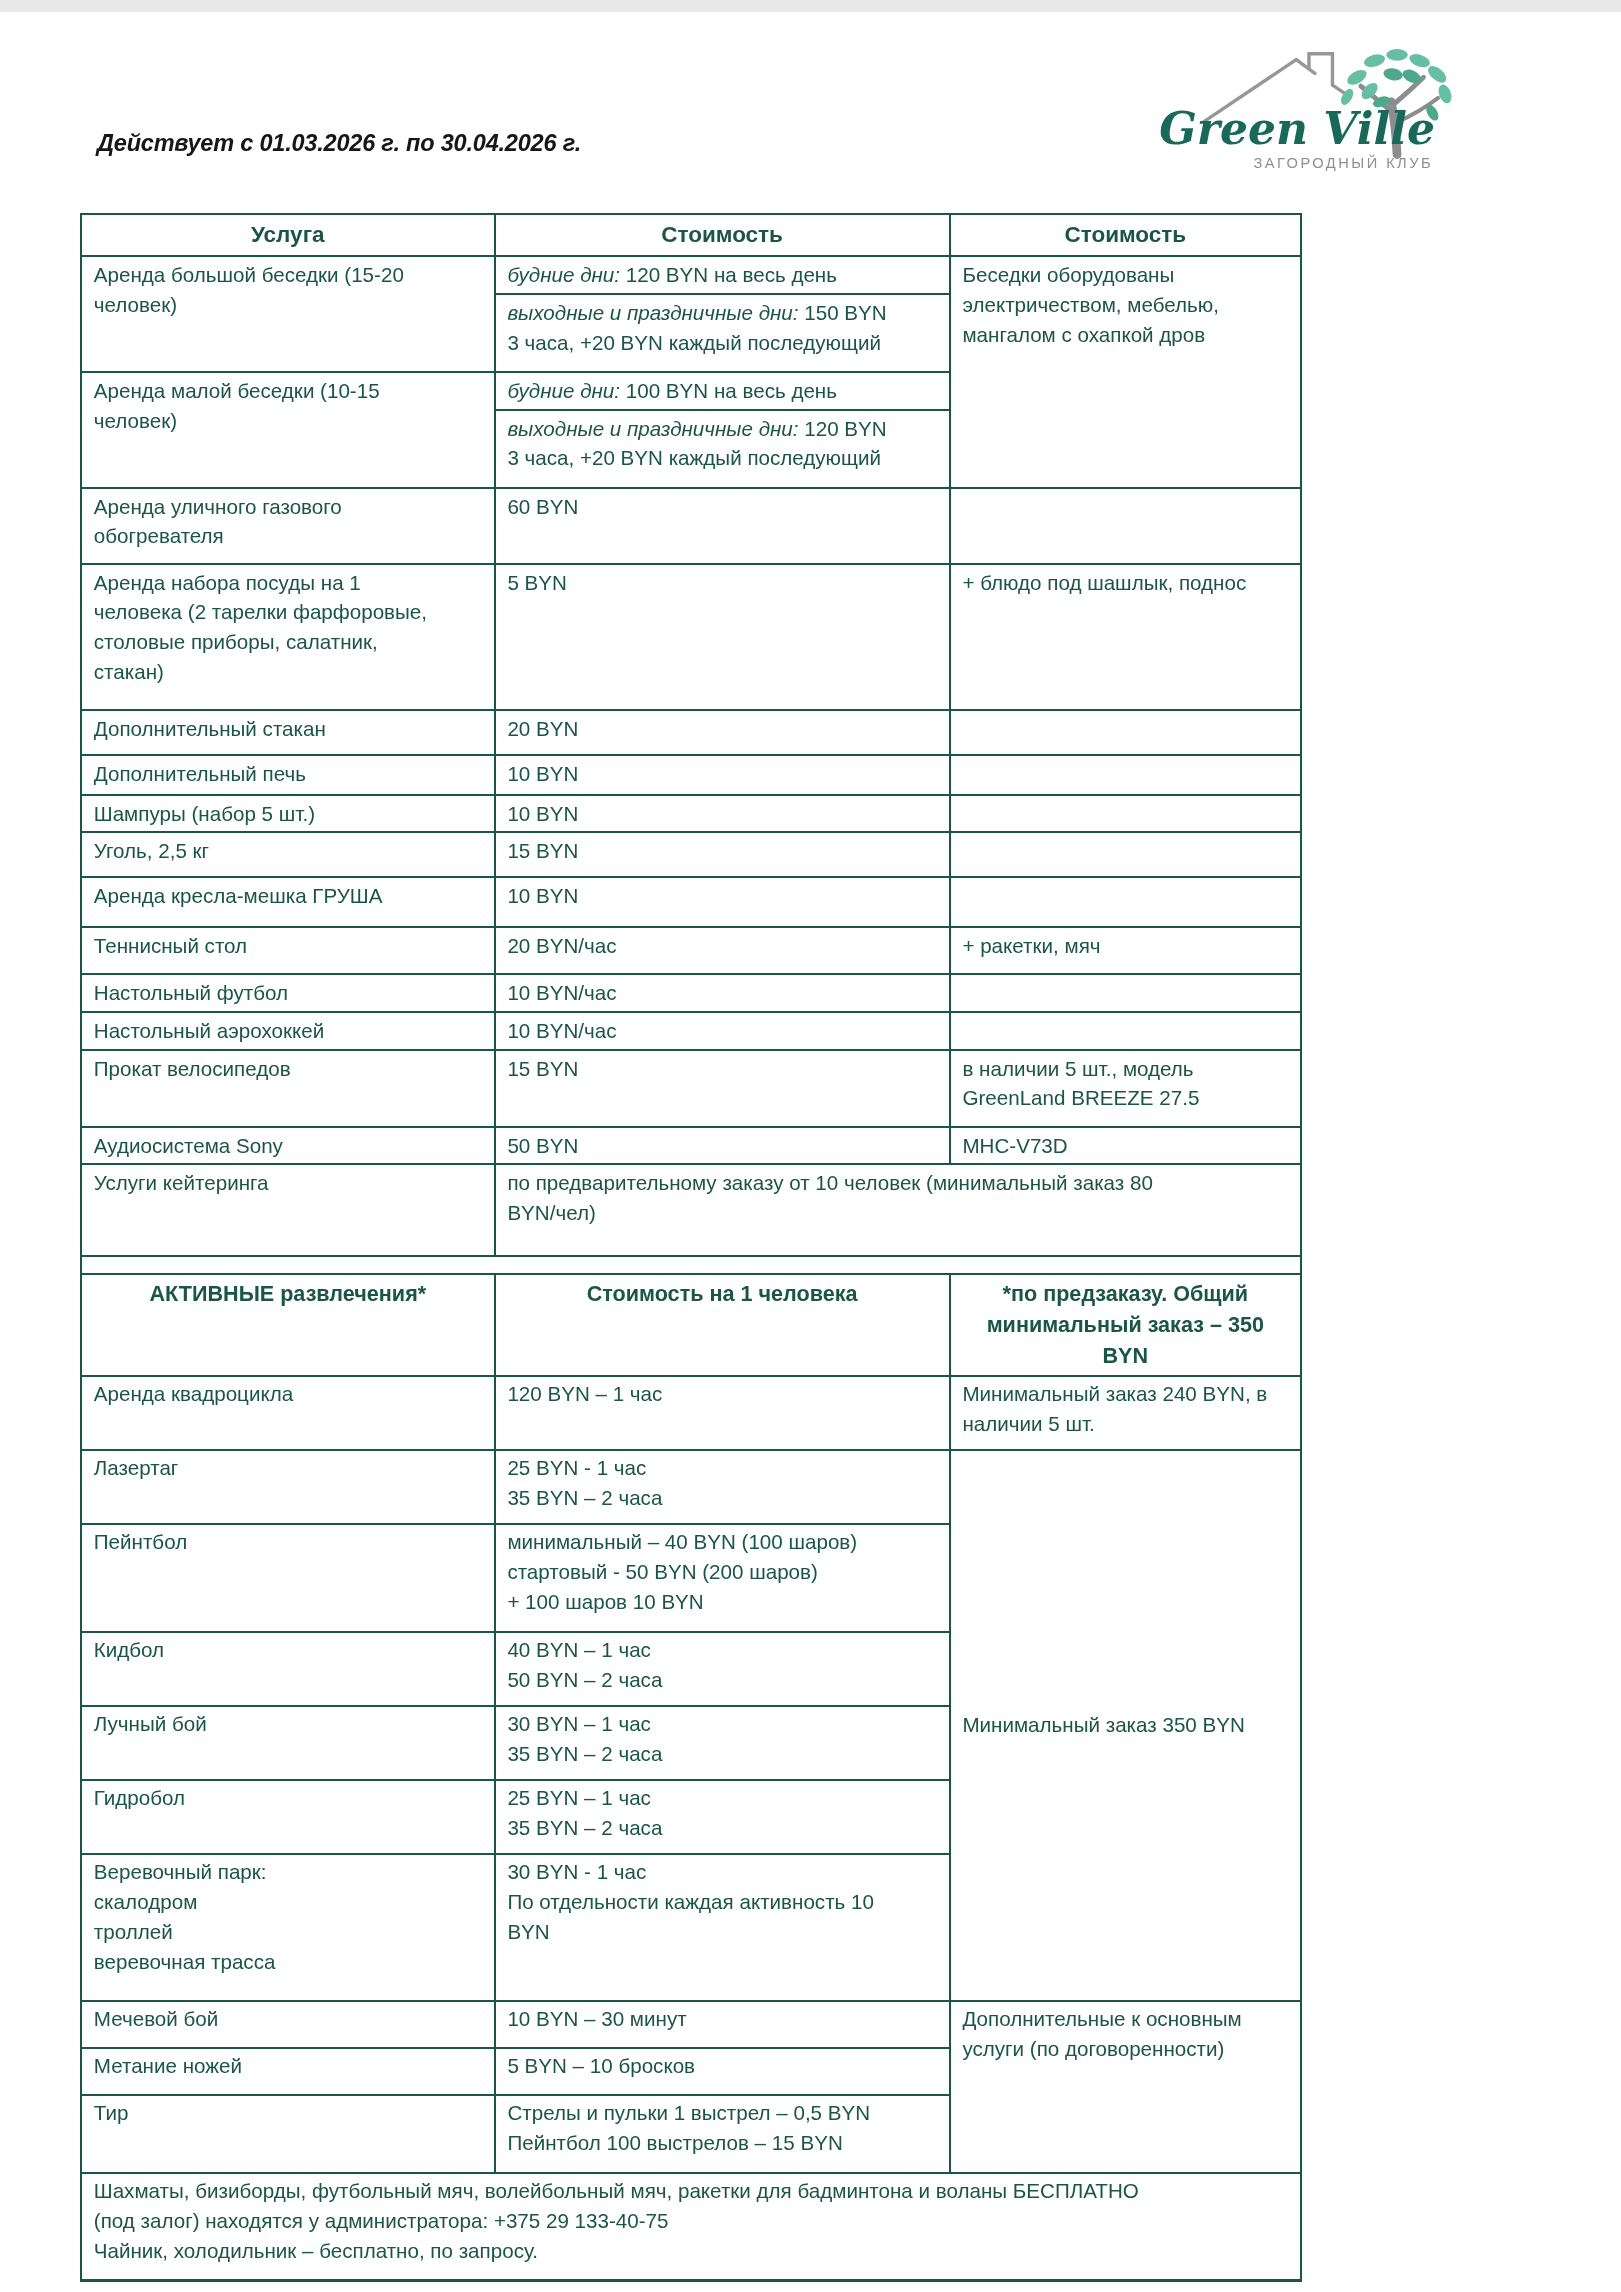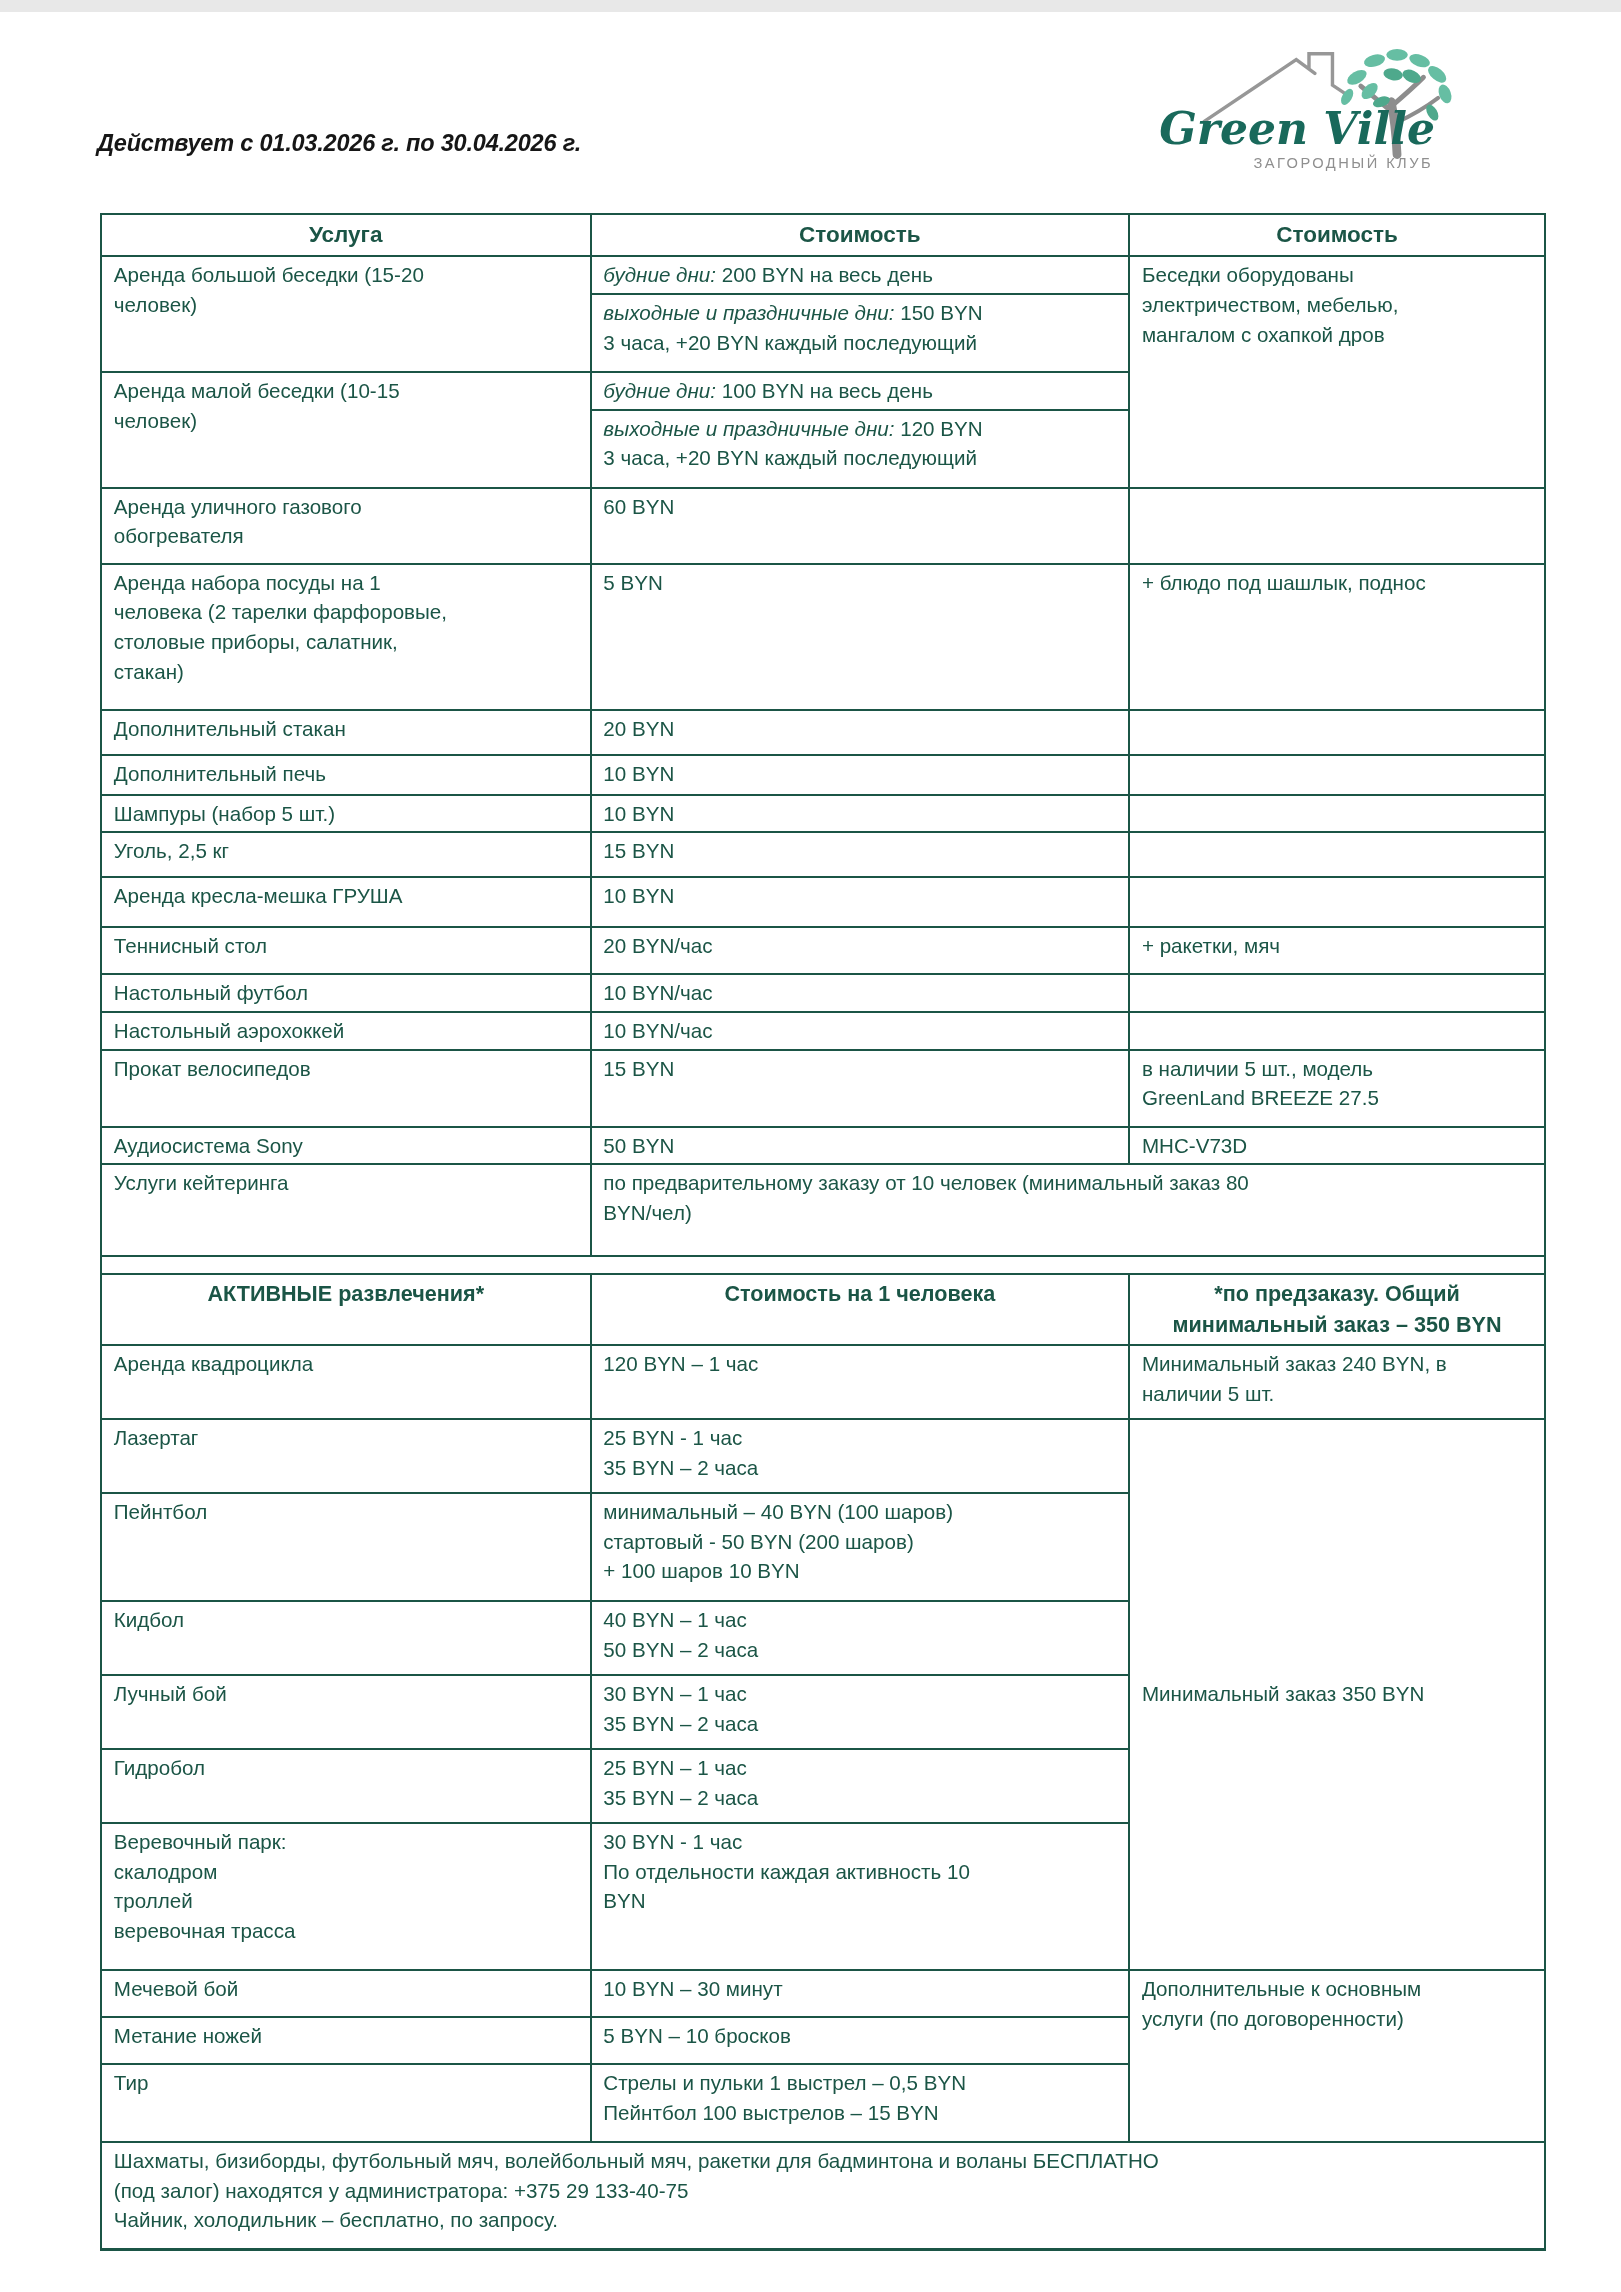--- a/index.html
+++ b/index.html
@@ -10,21 +10,21 @@
     text-decoration:underline;
   }
   .validity{
     position:absolute;left:97px;top:118px;
     font-size:23.5px;font-weight:bold;font-style:italic;color:#161616;
     letter-spacing:-0.2px;
   }
   .logo{position:absolute;left:1155px;top:33px;width:306px;height:137px;}
 
   table.price-table{
-    position:absolute;left:100px;top:201px;width:1446px;
+    position:absolute;left:80px;top:201px;width:1222px;
     border-collapse:collapse;table-layout:fixed;
     color:#1b5546;font-size:20.6px;line-height:1.45;
   }
   .price-table td,.price-table th{
     border:2px solid #1b5546;
     padding:2.9px 11.8px;vertical-align:top;text-align:left;
     overflow:hidden;
   }
   .price-table th{font-weight:bold;text-align:center;font-size:22.5px;padding:3.9px 5.9px;}
   .ml{white-space:pre-line;}
@@ -81,21 +81,21 @@
       <th>Услуга</th>
       <th>Стоимость</th>
       <th>Стоимость</th>
     </tr>
 
     <tr style="height:34px">
       <td rowspan="2" class="ml">Аренда большой беседки (15-20
 человек)</td>
       <td>
         <span class="it">будние дни:</span>
-        <span>200 BYN на весь день</span>
+        <span>120 BYN на весь день</span>
       </td>
       <td rowspan="4" class="ml">Беседки оборудованы
 электричеством, мебелью,
 мангалом с охапкой дров</td>
     </tr>
     <tr style="height:78px">
       <td>
         <div>
           <span class="it">выходные и праздничные дни:</span>
           <span>150 BYN</span>

